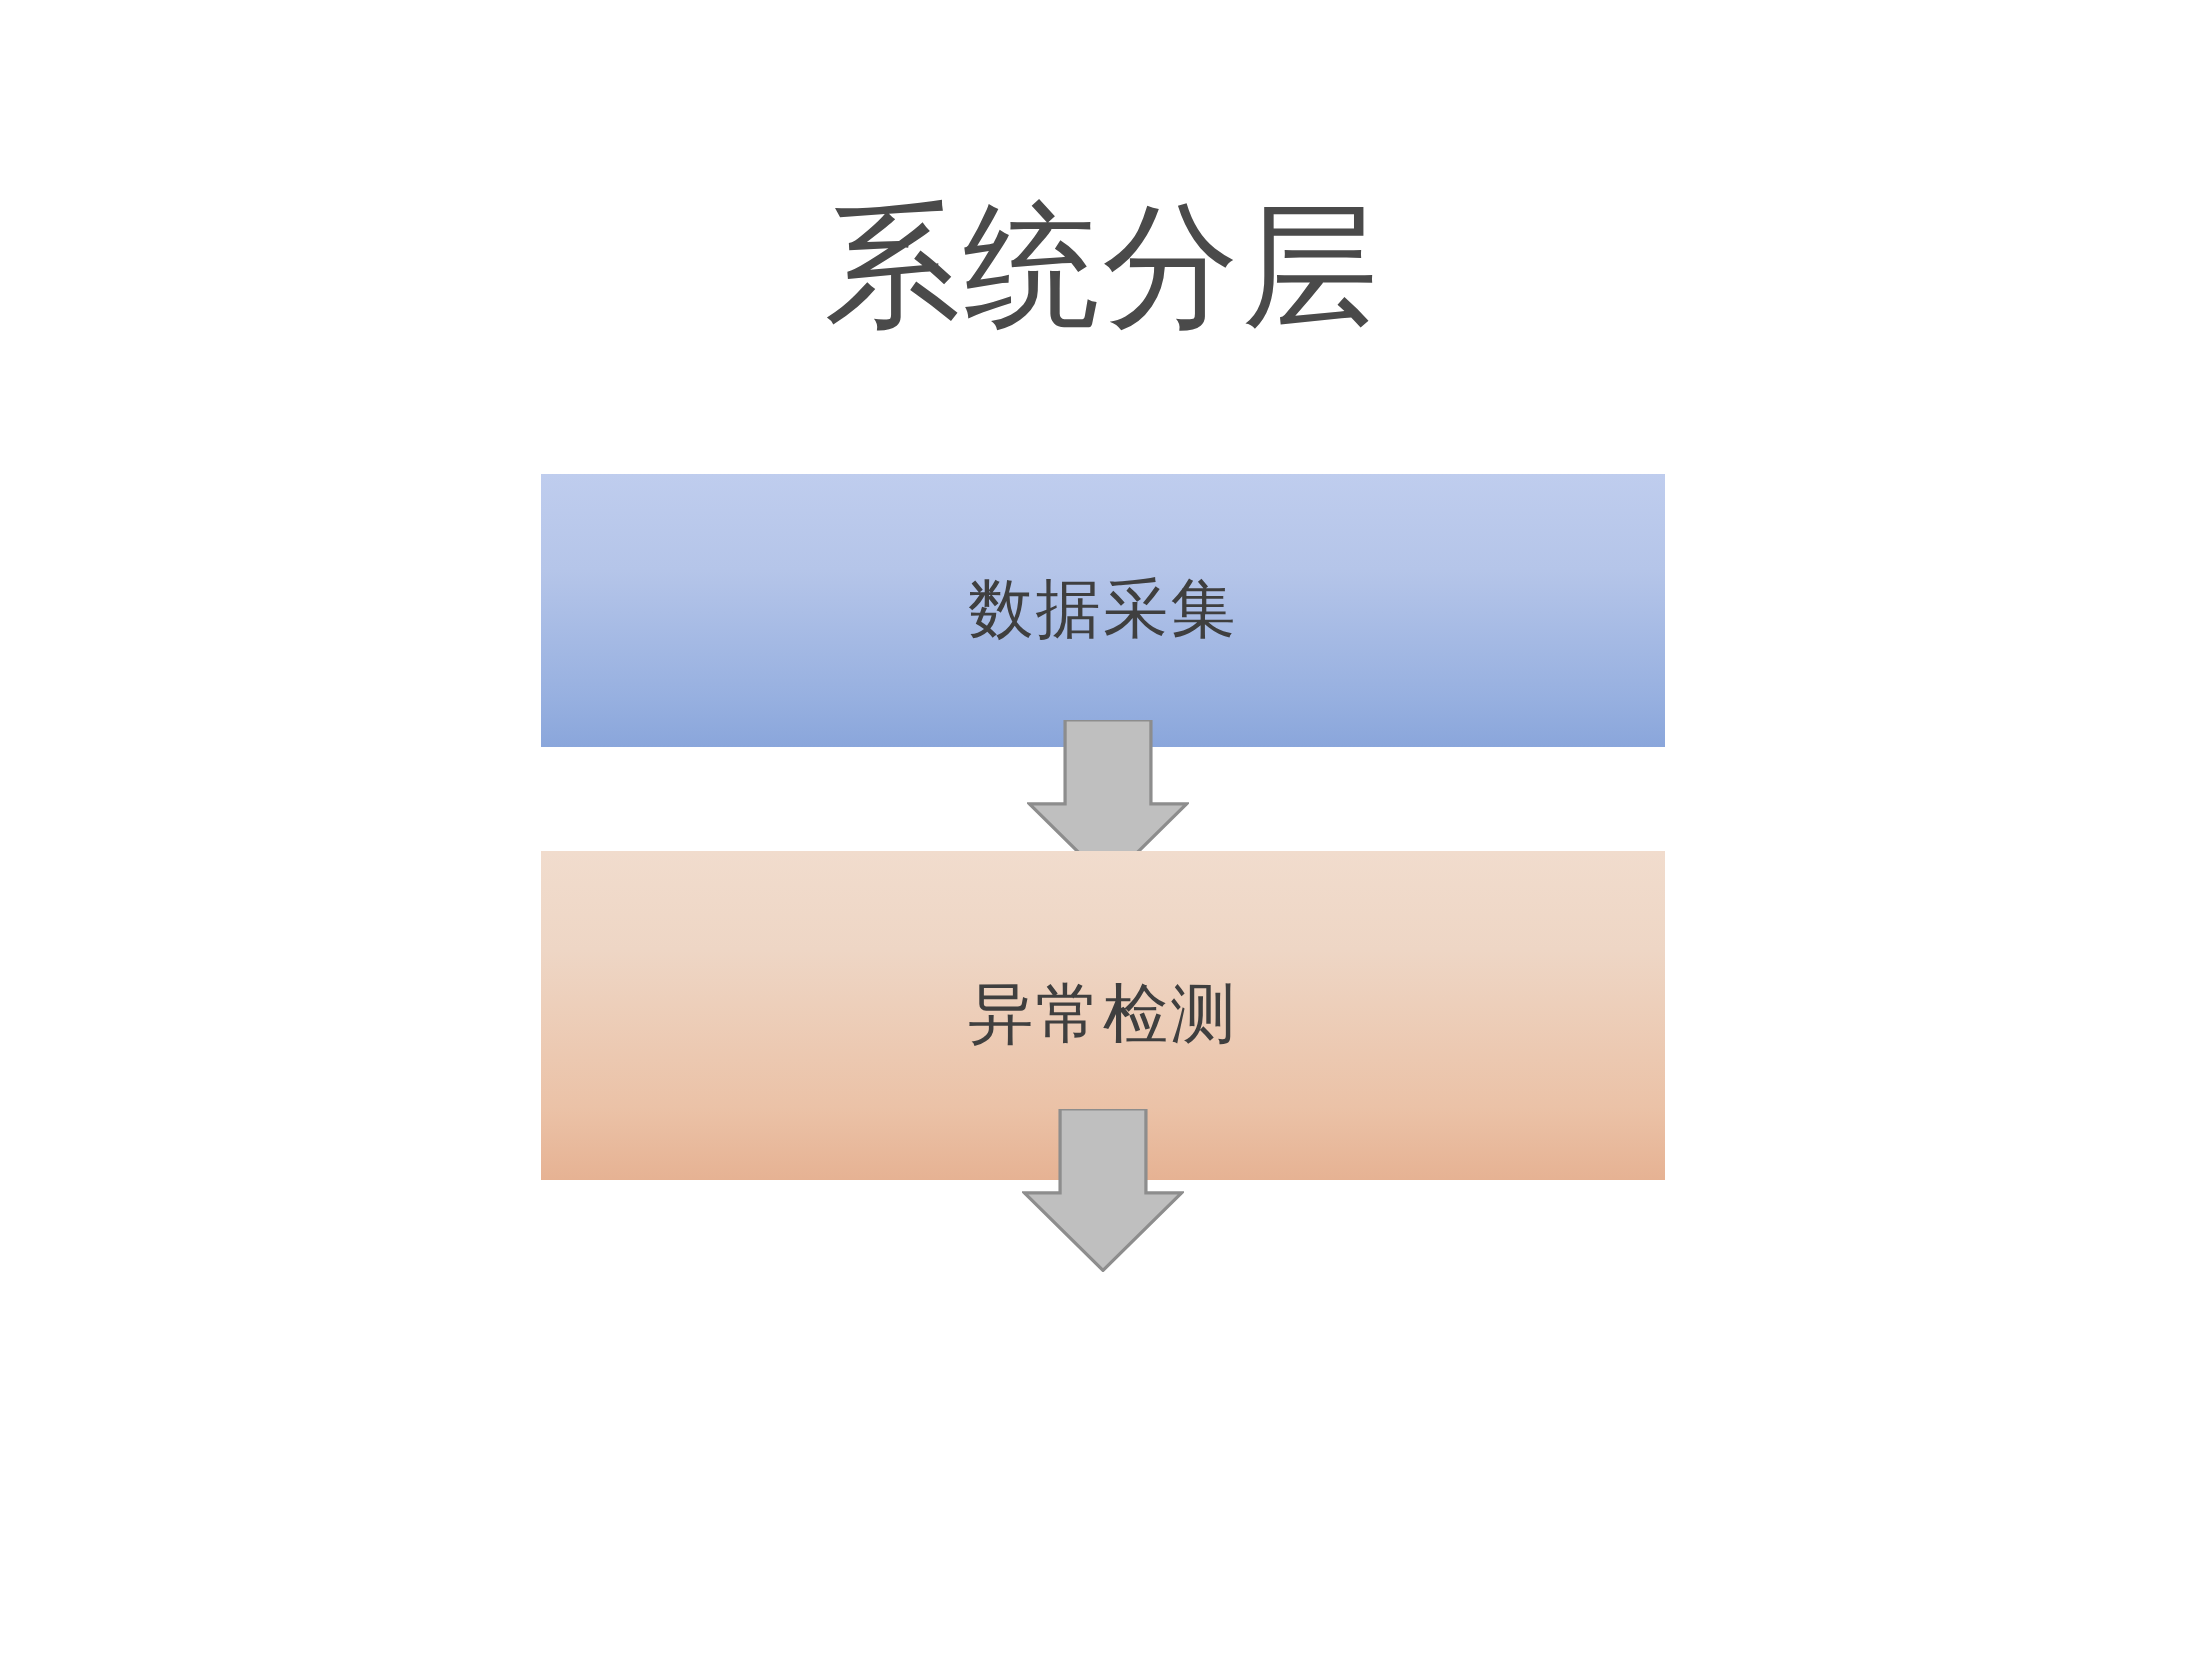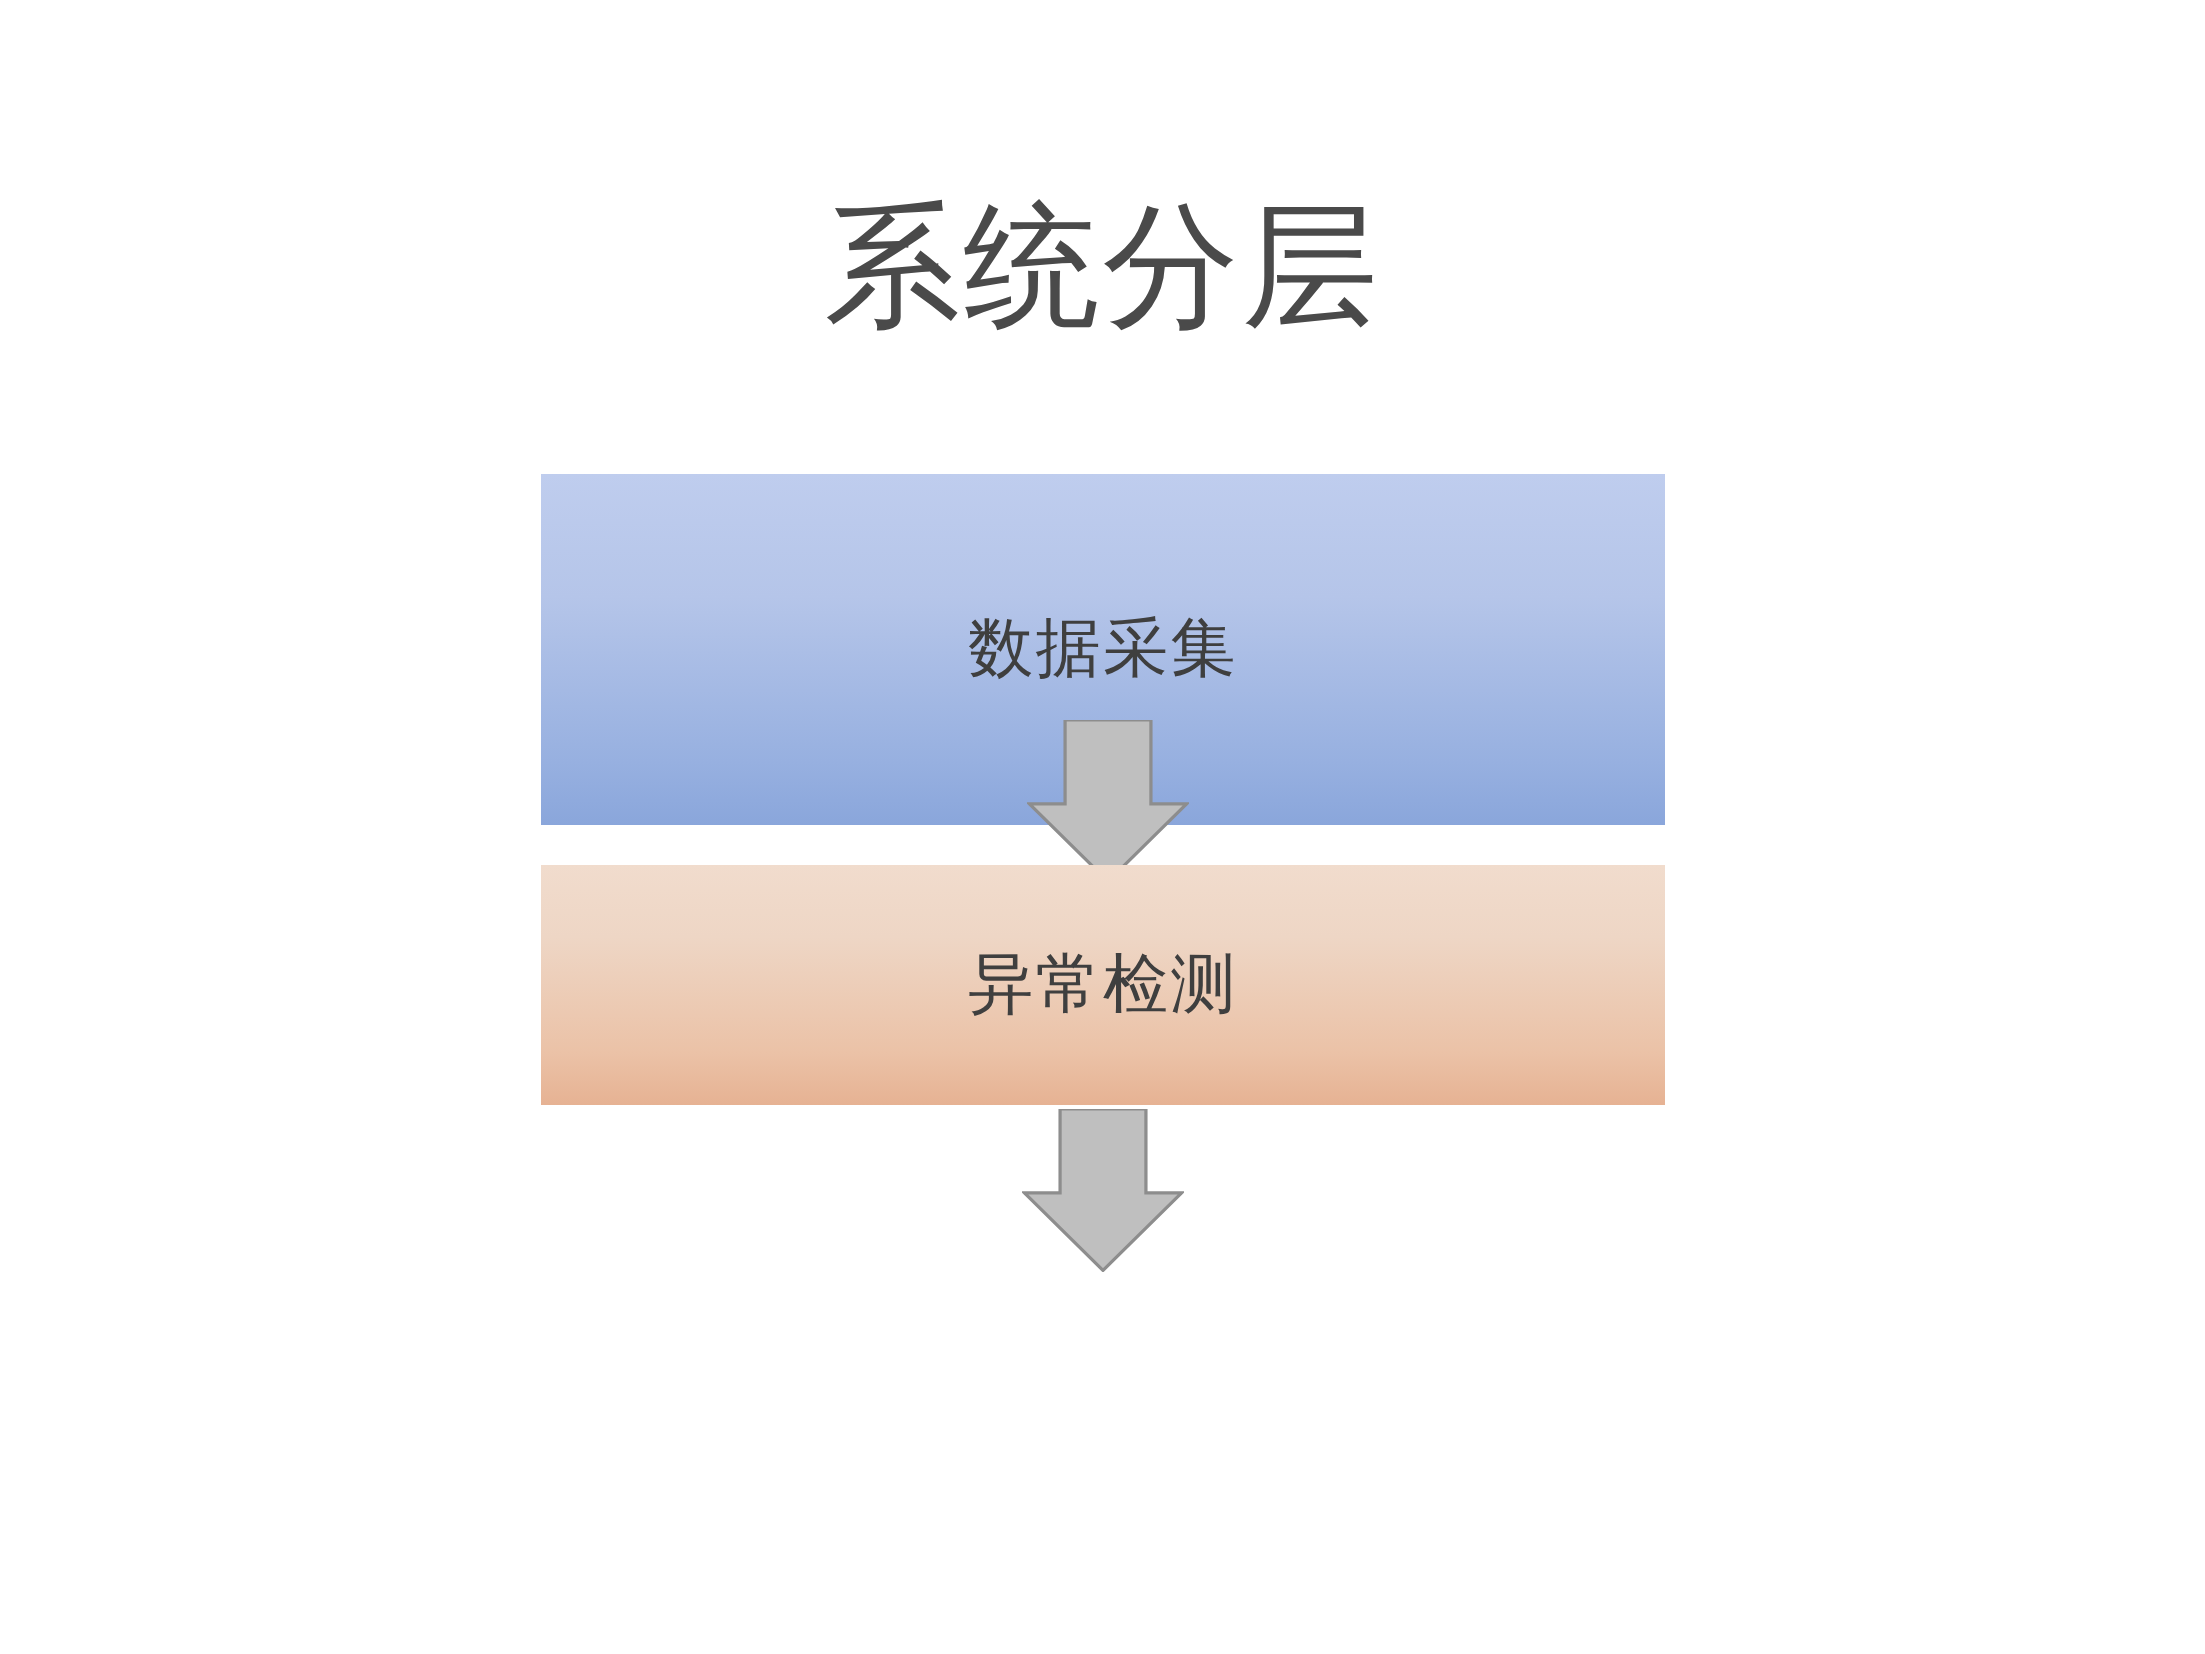--- a/index.html
+++ b/index.html
@@ -62,22 +62,22 @@
     font-size: 65px;
     line-height: 1;
     font-weight: 400;
     color: #3f3f3f;
     letter-spacing: 2.4px;
     white-space: nowrap;
     transform: translateY(-1.6px);
   }
 
   
-  .layer-1 { top: 0px;   height: 351px; }
-  .layer-2 { top: 391px; height: 240px; }
+  .layer-1 { top: 0px;   height: 273px; }
+  .layer-2 { top: 377px; height: 329px; }
   .layer-3 { top: 772px; height: 260px; }
 
   
   .fill-blue   { background: linear-gradient(180deg, #bfcdee 0%, #b5c5e9 35%, #97b0e0 82%, #8aa6db 100%); }
   .fill-orange { background: linear-gradient(180deg, #f1dccd 0%, #eed6c5 30%, #ebc2a7 78%, #e6b293 100%); }
   .fill-green  { background: linear-gradient(180deg, #cee7c4 0%, #c9e3bd 32%, #b2d4a4 80%, #a6cb98 100%); }
 
   
   .arrow {
     position: absolute;

